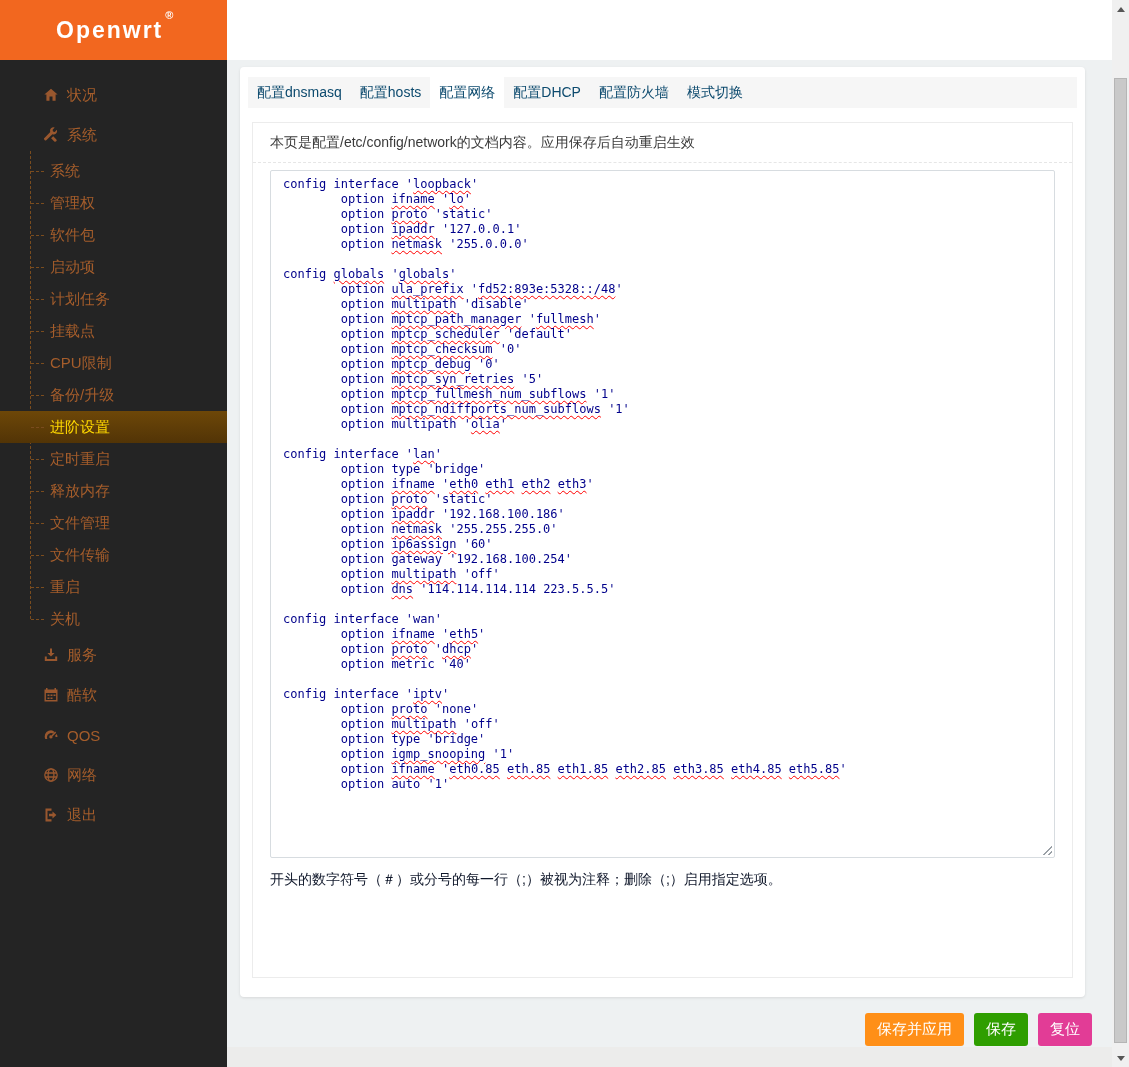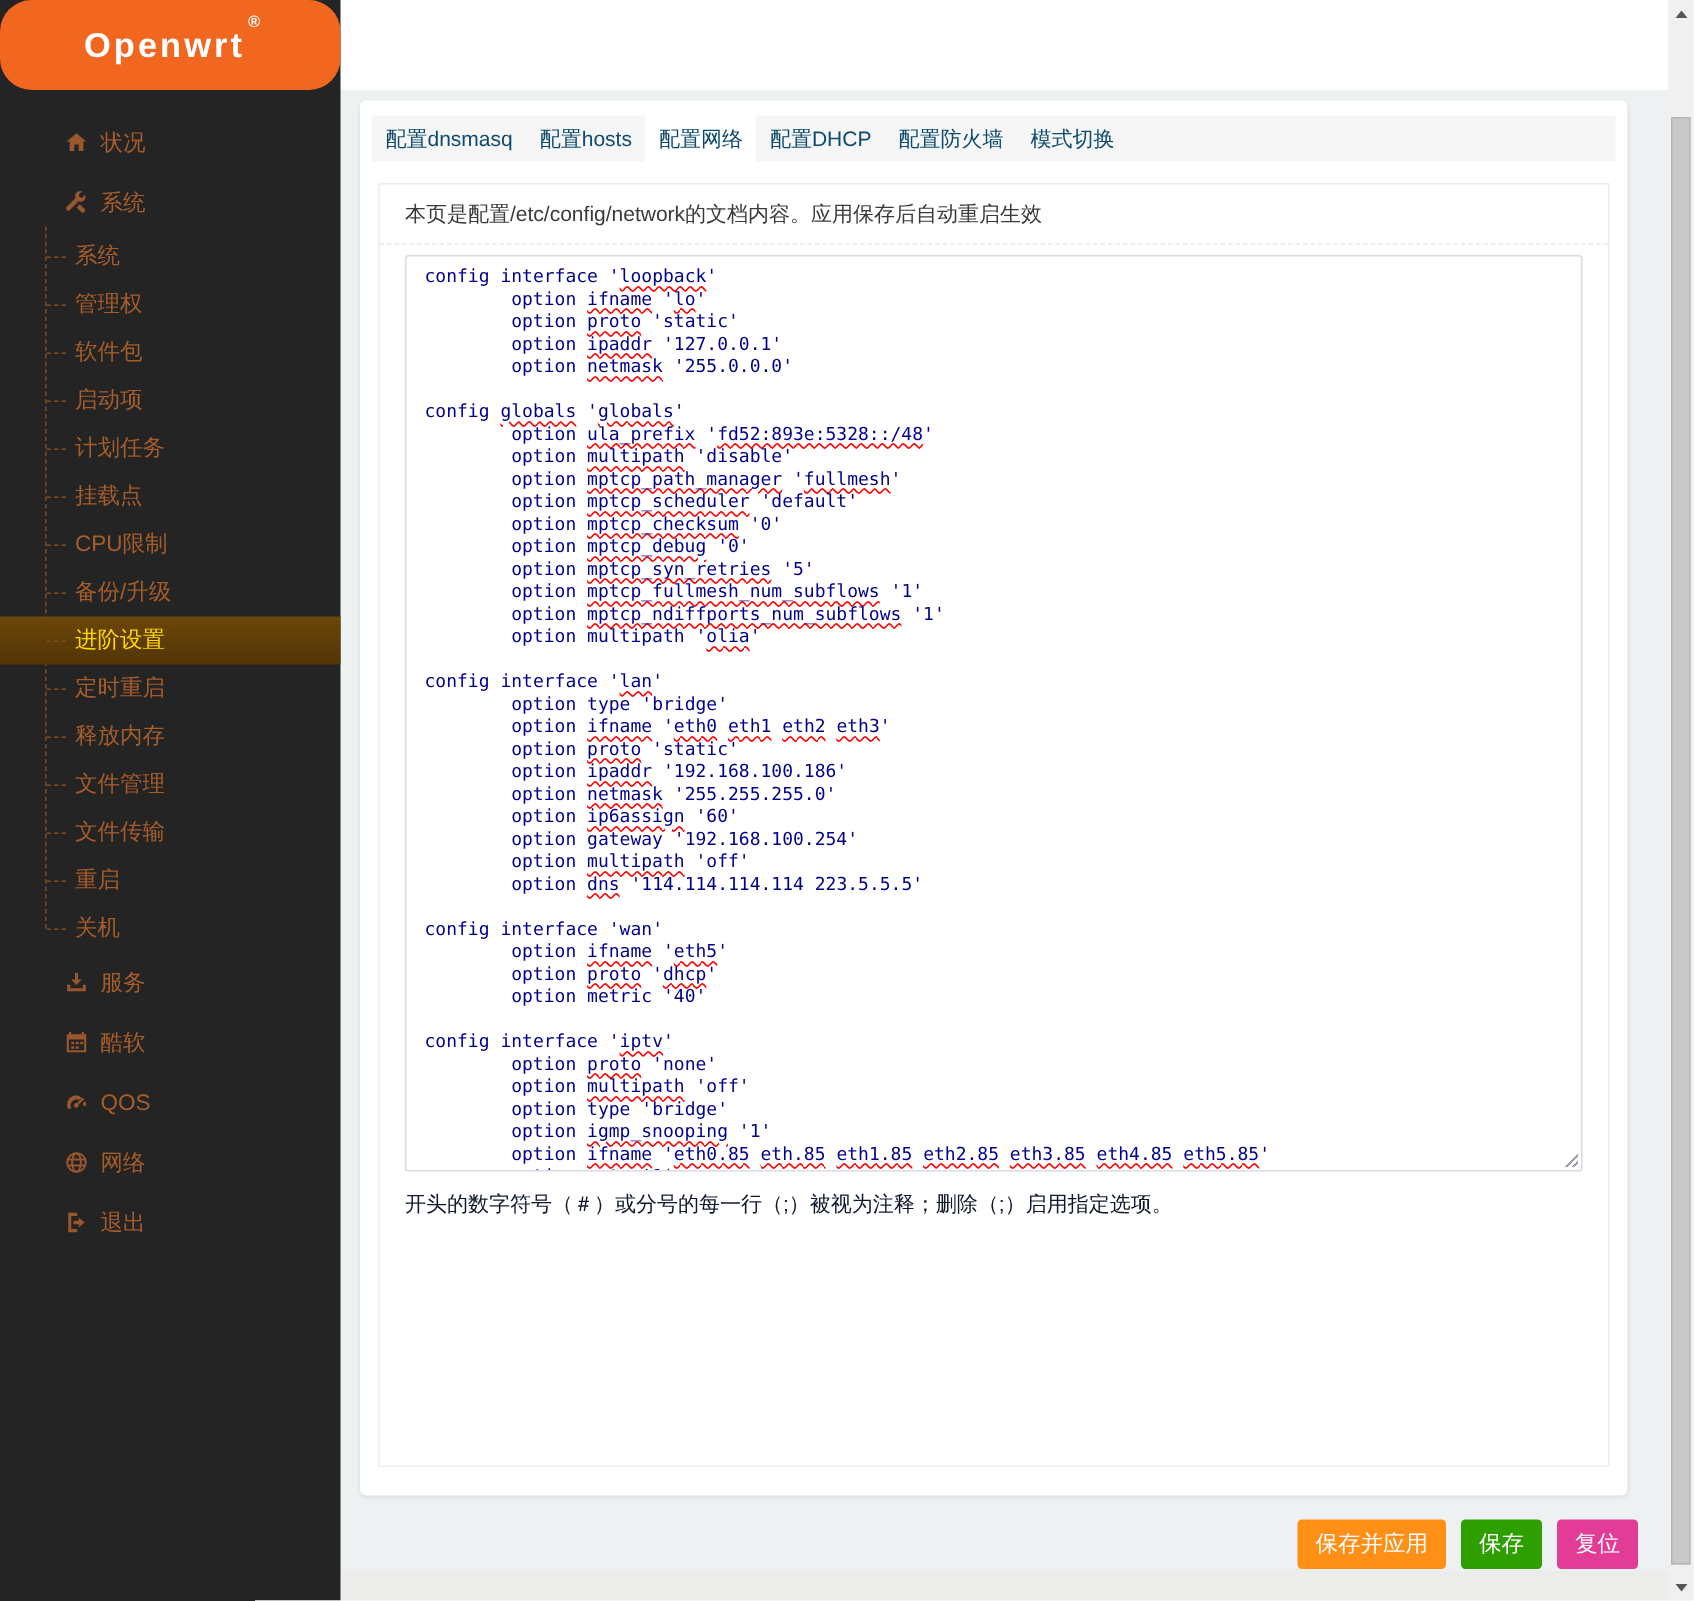--- a/index.html
+++ b/index.html
@@ -5,21 +5,21 @@
 <style>
   html,body { margin:0; padding:0; }
   body {
     width:1129px; height:1067px; position:relative; overflow:hidden;
     background:#eef1f2; font-family:"Liberation Sans","DejaVu Sans",sans-serif;
   }
   
   .sidebar { position:absolute; left:0; top:0; width:227px; height:1067px; background:#242424; z-index:2; }
   .brand {
     height:60px; background:#f2671f; color:#fff; display:flex; align-items:center;
-    padding-left:56px; font-size:23px; font-weight:bold; letter-spacing:2px;border-radius:21px;
+    padding-left:56px; font-size:23px; font-weight:bold; letter-spacing:2px;
   }
   .brand .reg { font-size:11px; font-weight:bold; align-self:flex-start; margin-top:9px; margin-left:2px; letter-spacing:0; }
   .nav { padding-top:15px; }
   .nav-item { height:40px; display:flex; align-items:center; color:#a55d2b; font-size:15px; cursor:pointer;padding-left:16px; }
   .nav-item .ico { width:16px; height:16px; margin-left:27px; margin-right:8px; color:#99572e; flex:none; display:inline-flex; }
   .nav-item .ico svg { width:16px; height:16px; }
   .submenu { position:relative; }
   .submenu::before { content:""; position:absolute; left:30px; top:-4px; bottom:16px; border-left:1px dashed #7a4c1e; }
   .sub-item { height:32px; line-height:32px; padding-left:50px; color:#a55d2b; font-size:15px; position:relative; cursor:pointer; white-space:nowrap; }
   .sub-item::before { content:""; position:absolute; left:31px; top:16px; width:13px; border-top:1px dashed #7a4c1e; }
@@ -31,34 +31,34 @@
   .card {
     position:absolute; left:13px; top:7px; width:845px; height:930px; background:#fff;
     border-radius:4px; box-shadow:0 1px 3px rgba(0,0,0,.10);
   }
   .tabs { margin:10px 8px 0; background:#f6f6f6; display:flex; height:31px; font-size:14px; color:#0c4a6e; }
   .tab { padding:0 9px; line-height:31px; white-space:nowrap; cursor:pointer; }
   .tab.active { background:#fff; }
   .fieldset { margin:14px 12px 12px; border:1px solid #ececec; height:856px; box-sizing:border-box; background:#fff; overflow:hidden; }
   .descr { padding:11px 17px 10px; font-size:14px; color:#3a3a3a; border-bottom:1px dashed #e6e6e6; }
   .editor {
-    margin:7px 17px 0; border:1px solid #d7dce0; border-radius:2px; height:611px; box-sizing:border-box;
+    margin:7px 17px 0; border:1px solid #d7dce0; border-radius:2px; height:688px; box-sizing:border-box;
     padding:6px 0 0 12px; overflow:hidden; position:relative; background:#fff;
     font-family:"DejaVu Sans Mono","Liberation Mono",monospace; font-size:12px; line-height:15px; color:#00008b;
   }
   .editor::after {
     content:""; position:absolute; right:2px; bottom:2px; width:11px; height:11px;
     background:repeating-linear-gradient(135deg, transparent 0 2px, #9aa0a6 2px 3.5px);
     clip-path:polygon(100% 0, 100% 100%, 0 100%);
   }
   .cfg-line { white-space:pre; }
   .sp { text-decoration:underline; text-decoration-style:wavy; text-decoration-color:#ff0000; text-decoration-thickness:1px; text-underline-offset:2px; }
   .note { padding:13px 17px; font-size:14px; color:#0f172a; }
   .actions { position:absolute; left:0; top:953px; width:865px; display:flex; justify-content:flex-end; gap:10px; }
-  .btn { height:33px; line-height:33px; padding:0 12px; border:none; border-radius:3px; color:#fff; font-size:15px; cursor:pointer; font-family:Liberation Sans, sans-serif; }
+  .btn { height:33px; line-height:33px; padding:0 12px; border:none; border-radius:3px; color:#fff; font-size:15px; cursor:pointer; font-family:Liberation Serif, serif; }
   .btn-apply { background:#ff8f17; }
   .btn-save  { background:#2f9e00; }
   .btn-reset { background:#e23c96; }
   
   .scrollbar { position:absolute; left:1112px; top:0; width:17px; height:1067px; background:#f0f0f0; z-index:3; }
   .sb-btn { position:absolute; left:0; width:17px; height:16px; display:flex; align-items:center; justify-content:center; cursor:pointer; }
   .sb-up { top:1px; } .sb-down { bottom:1px; }
   .sb-up::after  { content:""; width:0; height:0; border-left:4px solid transparent; border-right:4px solid transparent; border-bottom:5px solid #565656; }
   .sb-down::after{ content:""; width:0; height:0; border-left:4px solid transparent; border-right:4px solid transparent; border-top:5px solid #565656; }
   .sb-thumb { position:absolute; left:2px; top:78px; width:13px; height:965px; background:#c9c9c9; border:1px solid #b5b5b5; box-sizing:border-box; cursor:pointer; }

